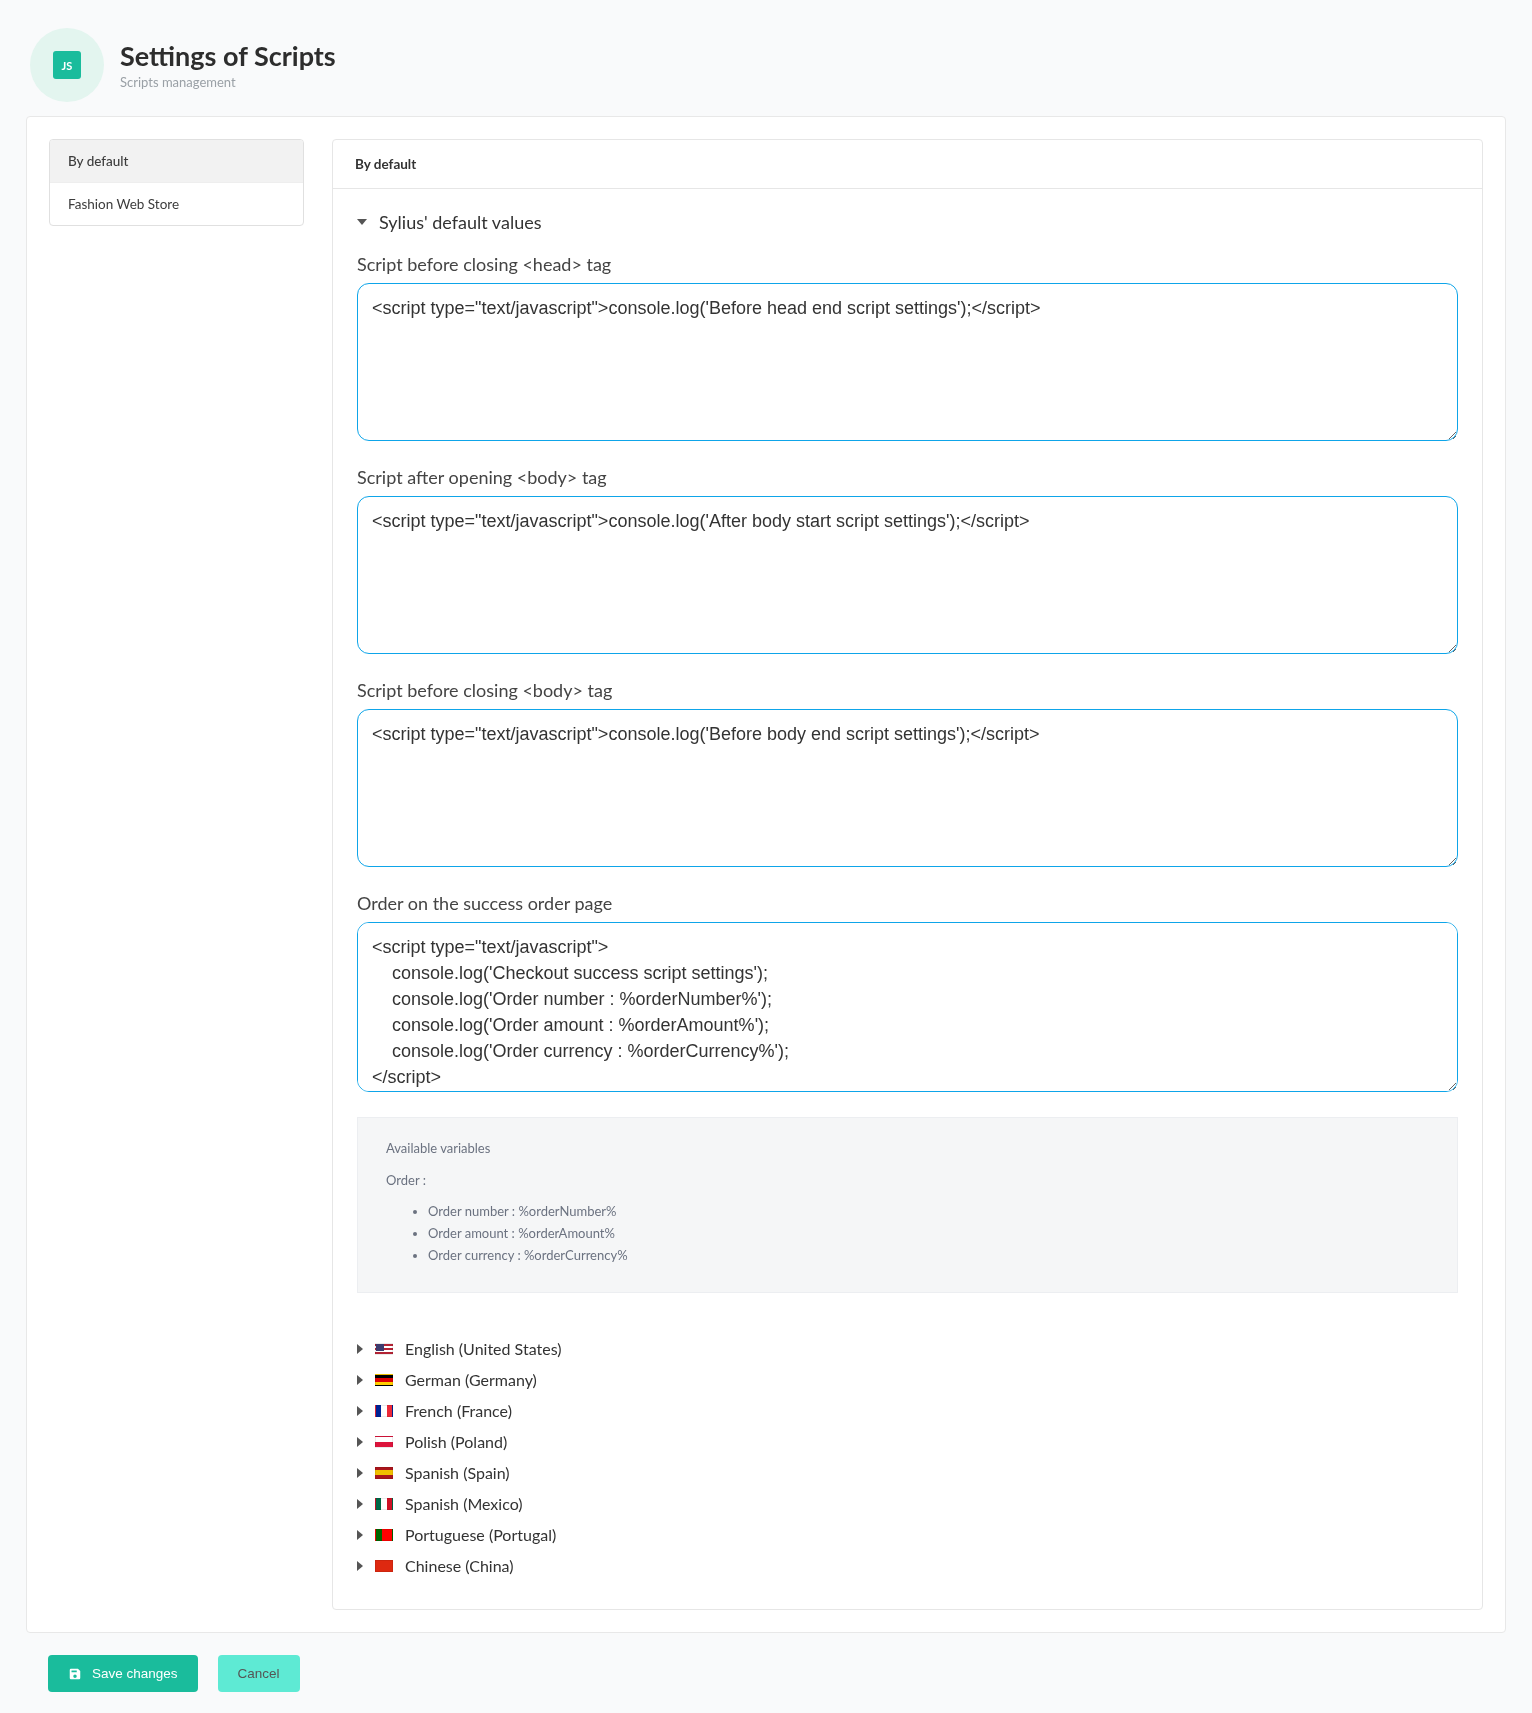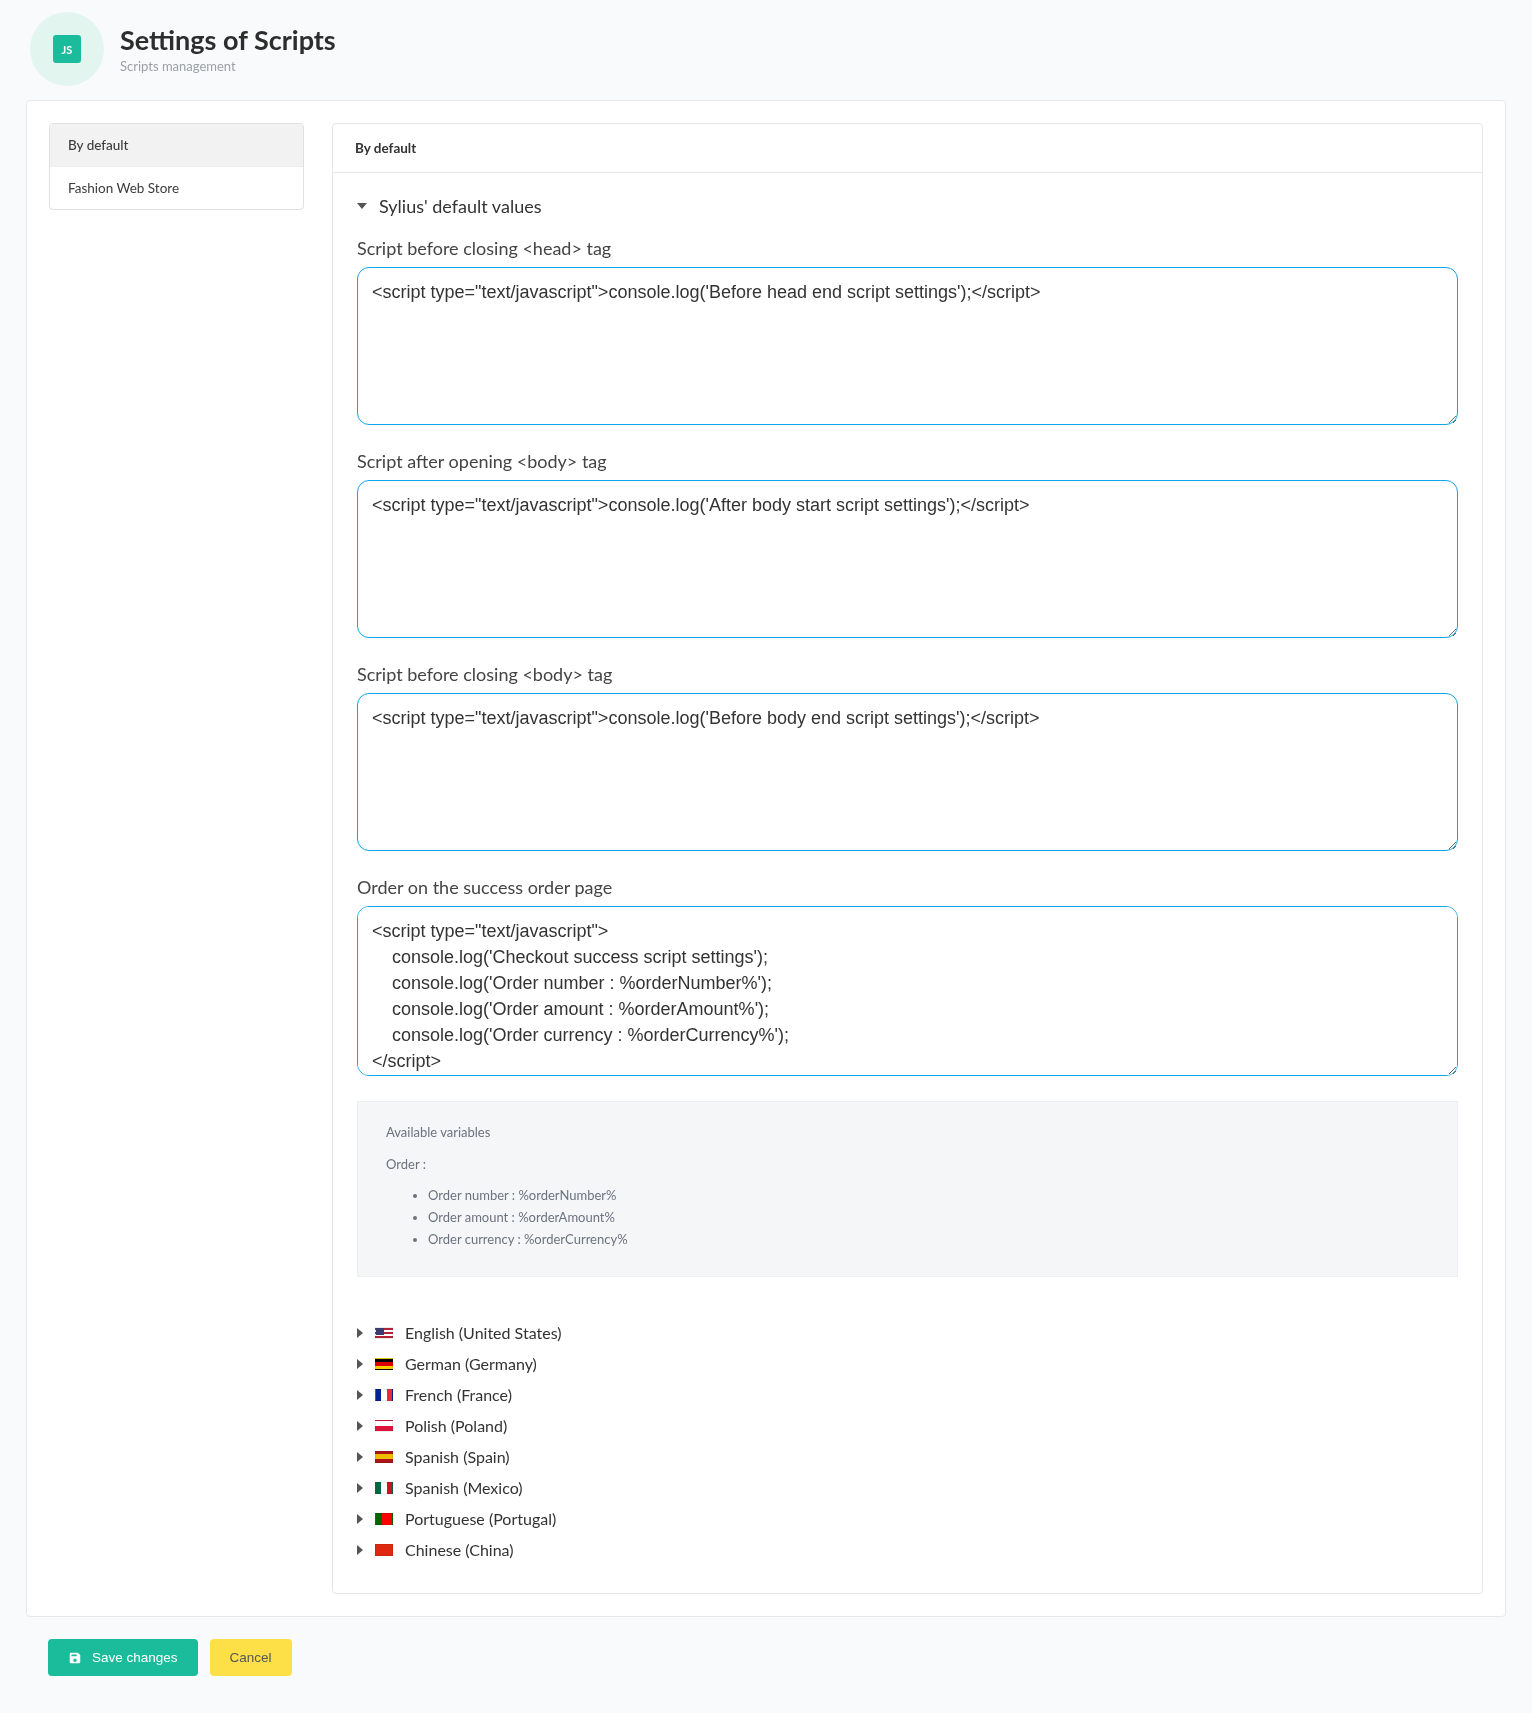--- a/index.html
+++ b/index.html
@@ -4,21 +4,21 @@
 <style>
   * { box-sizing: border-box; margin: 0; padding: 0; }
   body {
     font-family: -apple-system, BlinkMacSystemFont, "Segoe UI", "Lato", Helvetica, Arial, sans-serif;
     background: #f9fafb;
     color: #333;
     font-size: 14px;
   }
   .page {
     width: 1492px;
-    margin: 0 auto;
+    margin: 16px auto;
   }
   .header {
     display: flex;
     align-items: center;
     padding: 12px 10px 14px 10px;
   }
   .header-icon {
     width: 74px;
     height: 74px;
     border-radius: 50%;
@@ -160,32 +160,32 @@
   }
   .flag-us { background: linear-gradient(#b22234 0 50%, #fff 50% 100%); background-size: 100% 4px;}
   .flag-us::before{content:"";position:absolute;top:0;left:0;width:8px;height:7px;background:#3c3b6e;}
   .flag-de { background: linear-gradient(#000 0 33%, #dd0000 33% 66%, #ffce00 66% 100%); }
   .flag-fr { background: linear-gradient(90deg,#002395 0 33%,#fff 33% 66%,#ed2939 66% 100%); }
   .flag-pl { background: linear-gradient(#fff 0 50%, #dc143c 50% 100%); }
   .flag-es { background: linear-gradient(#aa151b 0 25%, #f1bf00 25% 75%, #aa151b 75% 100%); }
   .flag-mx { background: linear-gradient(90deg,#006847 0 33%,#fff 33% 66%,#ce1126 66% 100%); }
   .flag-pt { background: linear-gradient(90deg,#006600 0 40%,#ff0000 40% 100%); }
   .flag-cn { background:#de2910; }
-  .actions { margin: 22px 6px 20px 6px; padding:0 22px; display:flex; gap:12px;}
+  .actions { margin: 22px 6px 20px 6px; padding:0 22px; display:flex; gap:20px;}
   .btn {
     display: inline-flex;
     align-items: center;
     padding: 11px 20px;
     border-radius: 4px;
     font-size: 13.5px;
     cursor: pointer;
     border: none;
   }
   .btn-primary { background: #1abc9c; color: #fff; }
-  .btn-secondary { background: #fde047; color: #555; }
+  .btn-secondary { background: #5eead4; color: #555; }
   .save-icon {
     width: 14px; height: 14px; margin-right: 10px;
     display: inline-block;
   }
 </style>
 </head>
 <body>
 
 <div class="page">
   <div class="header">

